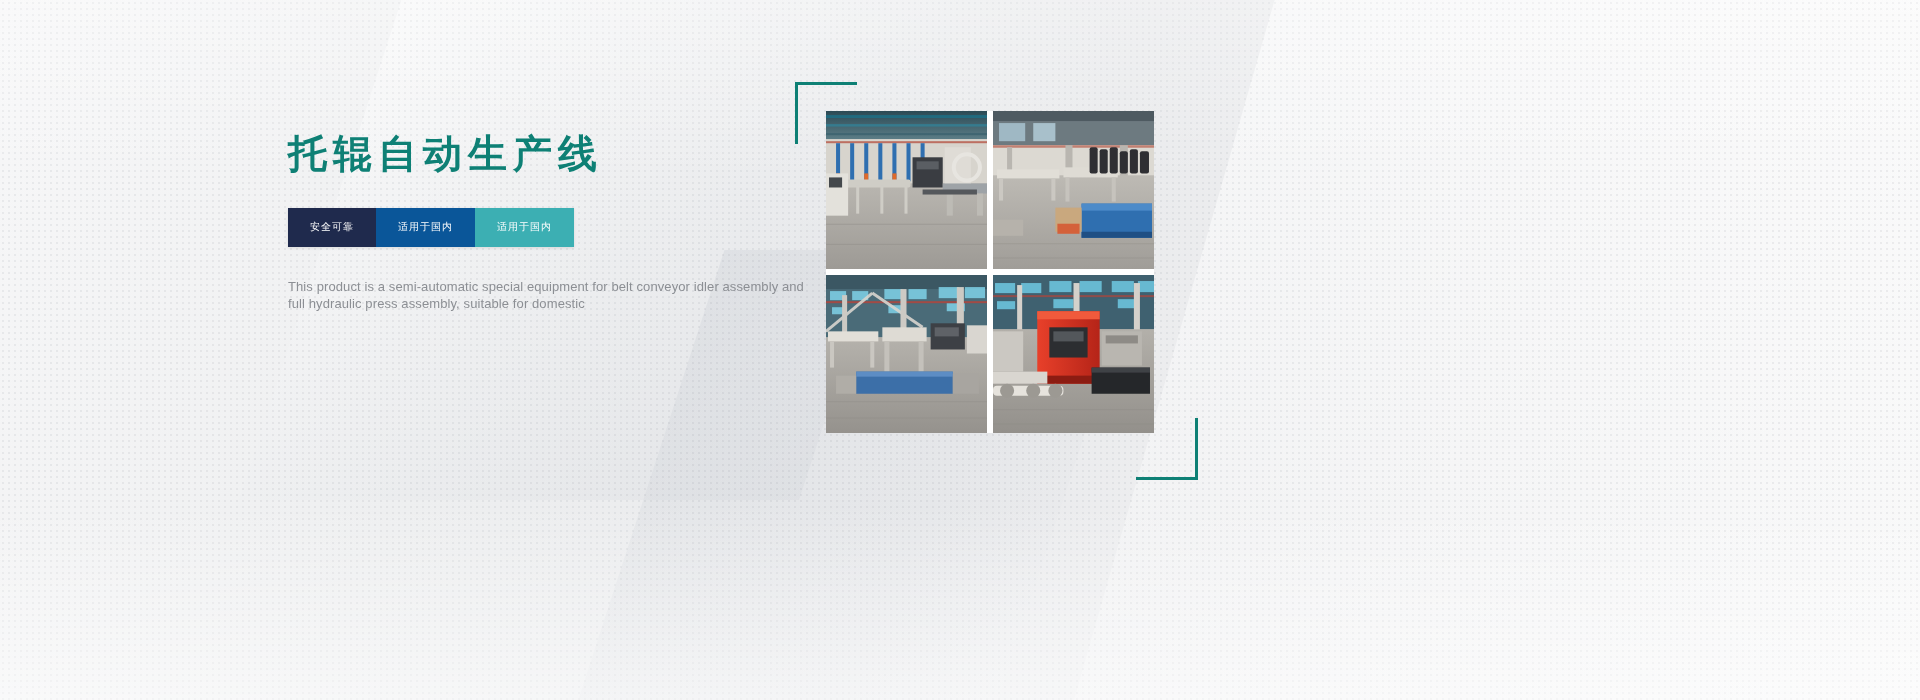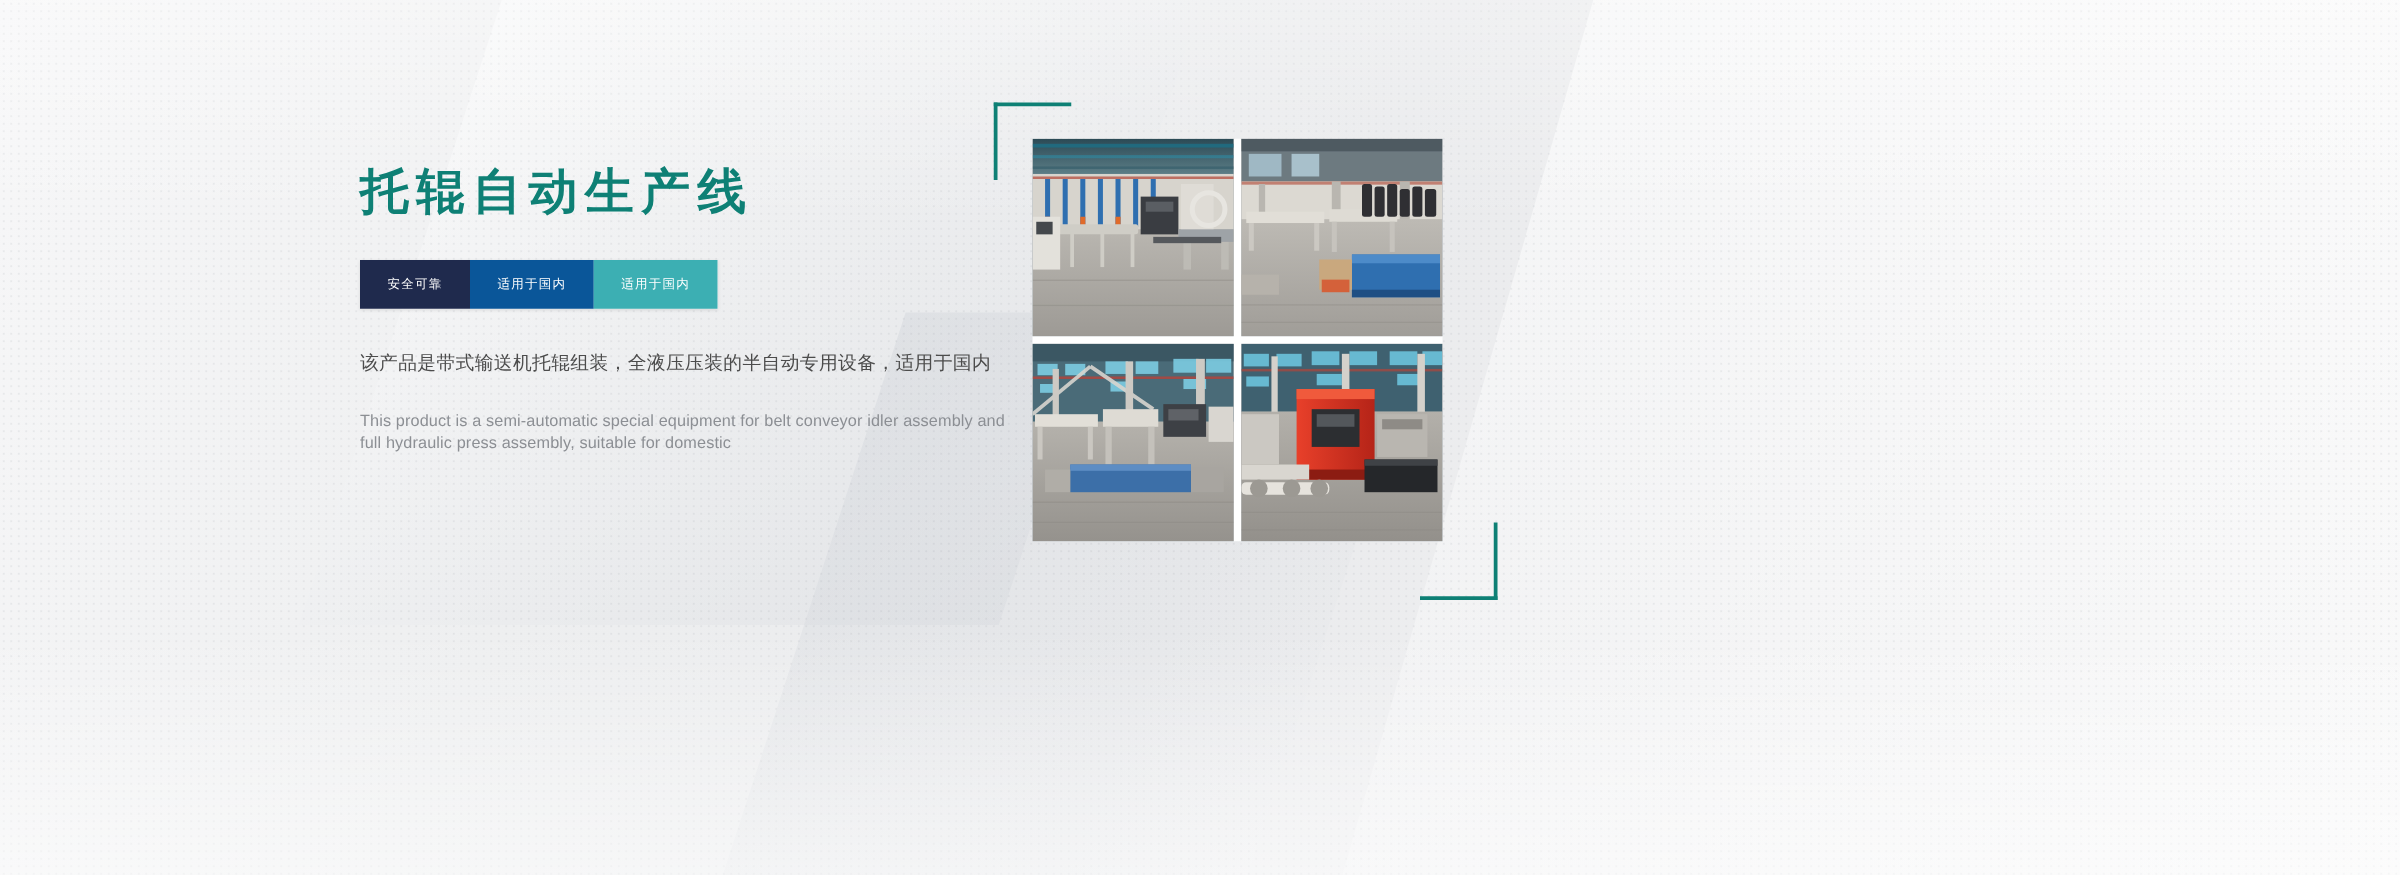--- a/index.html
+++ b/index.html
@@ -151,21 +151,20 @@
 
     <h1 id="page-title">托辊自动生产线</h1>
 
     <div id="tag-row">
       <span class="tag t0">安全可靠</span>
       <span class="tag t1">适用于国内</span>
       <span class="tag t2">适用于国内</span>
     </div>
 
     <div id="desc-cn">
-      <span class="ln l1">该产品是带式输送机托辊组装，全液压压装的半自动专用设备，适用于国内</span>
     </div>
 
     <div id="desc-en">
       <span class="ln">This product is a semi-automatic special equipment for belt conveyor idler assembly and</span>
       <span class="ln">full hydraulic press assembly, suitable for domestic</span>
     </div>
 
   </div>
 
   <div id="gallery-wrap">

